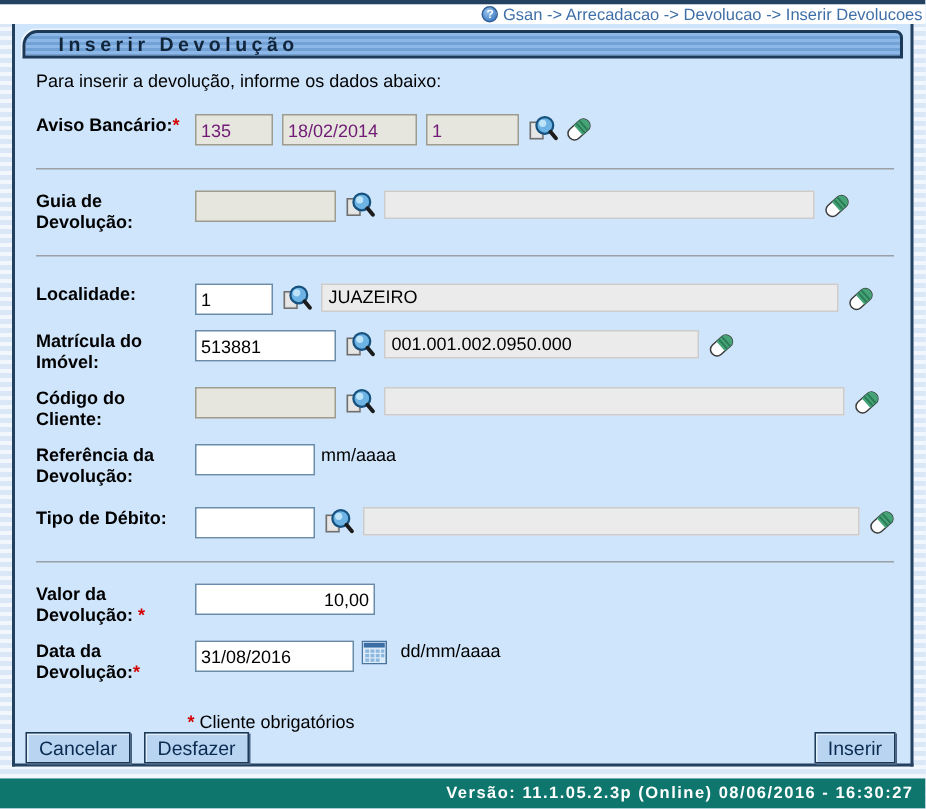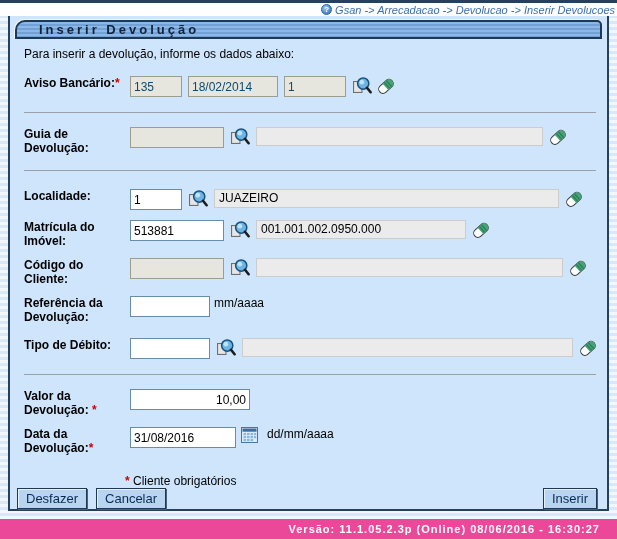--- a/index.html
+++ b/index.html
@@ -17,21 +17,21 @@
     display: flex; align-items: center; justify-content: flex-end;
     padding-right: 2px; gap: 3px;
   }
   .help-ic {
     width: 11px; height: 11px; border-radius: 50%;
     background: radial-gradient(circle at 35% 30%, #9cc6ef, #4a86c8 70%);
     color: #fff; font-size: 8px; font-weight: bold;
     display: inline-flex; align-items: center; justify-content: center;
     border: 1px solid #2f5f96;
   }
-  .crumb { color: #3f6fa8; font-size: 11px; white-space: nowrap; font-style: italic; }
+  .crumb { color: #3f6fa8; font-size: 11px; white-space: nowrap; }
 
   .shell {
     margin-left: 8px; width: 601px; height: 495px;
     background: #cfe5fb;
     border-left: 2px solid #24415f; border-right: 2px solid #24415f;
     border-bottom: 2px solid #24415f;
     display: flex; flex-direction: column;
     padding: 4px 5px 8px 5px;
   }
   .titlebar {
@@ -56,21 +56,21 @@
     color: #000; line-height: 14px; margin-right: 5px;
   }
   .req { color: #d30000; font-weight: bold; }
   .ti {
     height: 21px; border: 1px solid #6a8cab; background: #fff;
     font-family: "Liberation Sans", sans-serif; font-size: 12px; padding: 0 3px;
   }
   .ro {
     height: 21px; border: 1px solid #9c9c90; background: #e6e6de;
     font-family: "Liberation Sans", sans-serif; font-size: 12px; padding: 1px 3px;
-    color: #0c4a6e;
+    color: #701a75;
   }
   .disp {
     height: 19px; background: #ebebeb; border: 1px solid #cccccc;
     font-size: 12px; line-height: 17px; padding: 0 4px; color: #000;
     overflow: hidden; white-space: nowrap;
   }
   .w52 { width: 52px; } .w62 { width: 62px; } .w80 { width: 80px; }
   .w90 { width: 90px; } .w94 { width: 94px; } .w106 { width: 106px; }
   .w120 { width: 120px; } .w203 { width: 210px; } .w287 { width: 287px; }
   .w307 { width: 307px; } .w334 { width: 334px; } .w345 { width: 345px; }
@@ -91,23 +91,23 @@
     background: #b9d4f0;
     border: 1px solid #1c3957;
     box-shadow: inset 1px 1px 0 #e4f0fc, 1px 1px 0 #46607e;
     height: 21px; padding: 0 8px; margin-right: 9px; cursor: pointer;
   }
   .spacer { flex: 1; }
   .btn.last { margin-right: 3px; }
 
   .footerbar {
     position: absolute; left: 0; bottom: 0; width: 617px; height: 20px;
-    background: #ec4899;
+    background: #0f766e;
     display: flex; align-items: center; justify-content: flex-end;
-    padding-right: 17px;
+    padding-right: 8px;
   }
   .footerbar span {
     color: #ffffff; font-size: 11px; font-weight: bold; letter-spacing: 1px;
   }
 </style>
 </head>
 <body>
 
 <svg width="0" height="0" style="position:absolute">
   <defs>
@@ -283,22 +283,22 @@
       </span>
     <span class="hint">dd/mm/aaaa</span>
   </div>
 
   <div class="note">
     <span class="req">*</span>
     <span>Cliente obrigatórios</span>
   </div>
 
   <div class="actions">
+    <button class="btn">Cancelar</button>
     <button class="btn">Desfazer</button>
-    <button class="btn">Cancelar</button>
     <div class="spacer"></div>
     <button class="btn last">Inserir</button>
   </div>
 
 </div>
 
 <div class="footerbar">
   <span>Versão: 11.1.05.2.3p (Online) 08/06/2016 - 16:30:27</span>
 </div>
 

